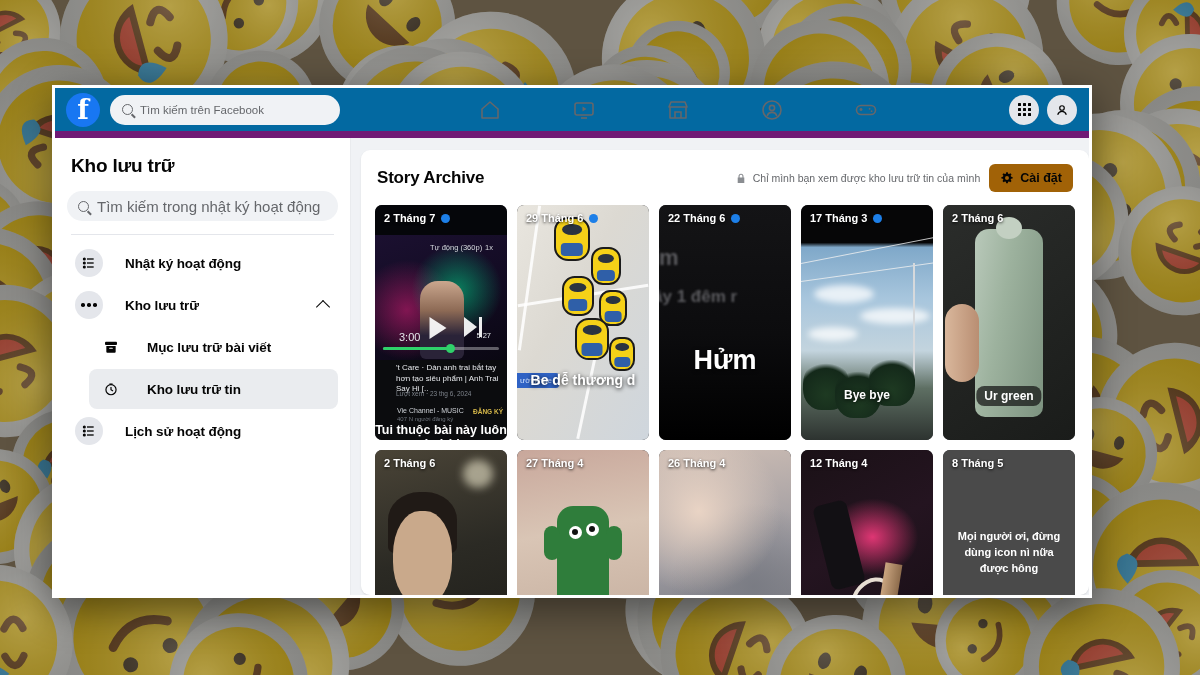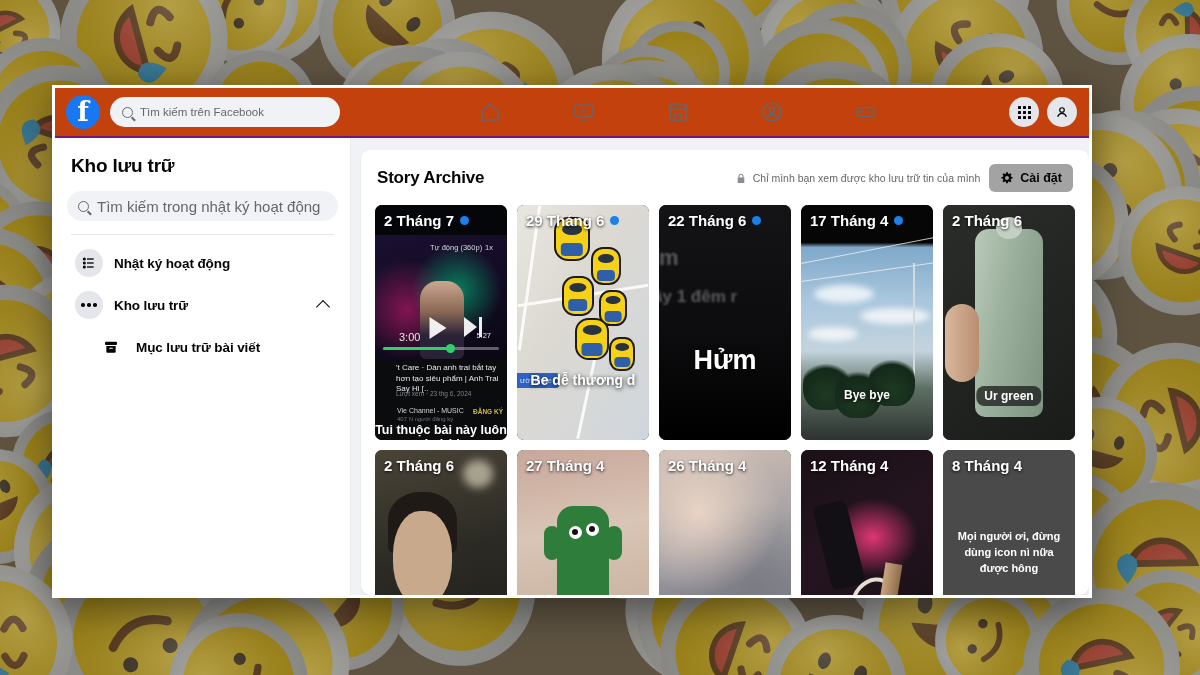--- a/index.html
+++ b/index.html
@@ -37,22 +37,22 @@
     box-shadow: 0 10px 38px rgba(0,0,0,0.45);
     overflow: hidden;
     display: flex;
     flex-direction: column;
   }
 
   
   #topbar {
     height: 50px;
     min-height: 50px;
-    background: #c2410c;
-    border-bottom: 2px solid #701a75;
+    background: #0369a1;
+    border-bottom: 7px solid #701a75;
     display: flex;
     align-items: center;
     padding: 0 10px 0 8px;
     position: relative;
     z-index: 5;
   }
   #fb-logo {
     width: 34px; height: 34px;
     border-radius: 50%;
     background: #1877f2;
@@ -185,21 +185,21 @@
   }
   #side-div {
     margin: 13px 4px 8px 4px;
     height: 1px;
     background: #e4e6eb;
   }
 
   .nav-item {
     display: flex;
     align-items: center;
-    gap: 11px;
+    gap: 22px;
     height: 40px;
     padding: 0 8px;
     border-radius: 8px;
     margin-bottom: 2px;
     color: #050505;
     position: relative;
   }
   .nav-item.selected { background: #eaecef; }
   .nav-item.sub { margin-left: 22px; align-items: center; }
   .nav-item .label {
@@ -267,21 +267,21 @@
     display: flex;
     align-items: center;
     gap: 6px;
     font-size: 10.5px;
     color: #65676b;
   }
   #settings-btn {
     display: flex;
     align-items: center;
     gap: 6px;
-    background: #a3a3a3;
+    background: #a16207;
     border-radius: 6px;
     padding: 7px 11px;
     font-size: 12.5px;
     font-weight: 700;
     color: #050505;
   }
 
   #grid {
     margin-top: 13px;
     display: grid;
@@ -292,21 +292,21 @@
     position: relative;
     height: 235px;
     border-radius: 7px;
     overflow: hidden;
     background: #1c1e21;
   }
   .card .bg { position: absolute; inset: 0; }
   .card .date {
     position: absolute;
     left: 9px; top: 7px;
-    font-size: 15px;
+    font-size: 11px;
     font-weight: 700;
     color: #ffffff;
     text-shadow: 0 1px 3px rgba(0,0,0,0.85);
     display: flex;
     align-items: center;
     gap: 6px;
     z-index: 3;
   }
   .bluedot {
     width: 9px; height: 9px;
@@ -1709,22 +1709,45 @@
           <span class="av plain">
             <svg viewBox="0 0 24 24" fill="currentColor">
               <rect x="3" y="4" width="18" height="5" rx="1.4"></rect>
               <path d="M5 10.5 H19 V19 A1.5 1.5 0 0 1 17.5 20.5 H6.5 A1.5 1.5 0 0 1 5 19 Z"></path>
               <rect x="9.2" y="13" width="5.6" height="1.8" rx="0.9" fill="#ffffff"></rect>
             </svg>
           </span>
           <span class="label">Mục lưu trữ bài viết</span>
         </div>
 
-
-
+        <div class="nav-item sub selected">
+          <span class="av plain">
+            <svg viewBox="0 0 24 24" fill="none" stroke="currentColor" stroke-width="1.8">
+              <circle cx="12" cy="13" r="7.6"></circle>
+              <path d="M12 9 V13 L15 15"></path>
+              <path d="M9.6 4.6 H14.4"></path>
+            </svg>
+          </span>
+          <span class="label">Kho lưu trữ tin</span>
+        </div>
+
+
+        <div class="nav-item">
+          <span class="av">
+            <svg viewBox="0 0 24 24" fill="none" stroke="currentColor" stroke-width="2">
+              <circle cx="5" cy="6" r="1.3" fill="currentColor"></circle>
+                <path d="M9 6 H19"></path>
+              <circle cx="5" cy="12" r="1.3" fill="currentColor"></circle>
+                <path d="M9 12 H19"></path>
+              <circle cx="5" cy="18" r="1.3" fill="currentColor"></circle>
+                <path d="M9 18 H19"></path>
+            </svg>
+          </span>
+          <span class="label">Lịch sử hoạt động</span>
+        </div>
       </div>
 
       <div id="main">
         <div id="panel">
 
           <div id="panel-head">
             <div id="panel-title">Story Archive</div>
 
             <div id="head-right">
               <div id="privacy-note">
@@ -1821,21 +1844,21 @@
                   <div class="wire" style="left:0;top:58px;width:150px;transform:rotate(-11deg);"></div>
                   <div class="wire" style="left:0;top:76px;width:150px;transform:rotate(-8deg);"></div>
                   <div class="pole" style="right:18px;top:58px;height:120px;"></div>
                   <div class="palm" style="left:2px;"></div>
                   <div class="palm" style="left:34px;bottom:22px;"></div>
                   <div class="palm" style="left:68px;bottom:34px;"></div>
                 </div>
                 <div class="cap" style="bottom:38px;">Bye bye</div>
               </div>
               <div class="date">
-                <span>17 Tháng 4</span>
+                <span>17 Tháng 3</span>
                 <span class="bluedot"></span>
               </div>
             </div>
 
             <div class="card">
               <div class="bg">
                 <div class="green-bg"></div>
                 <div class="bottle"></div>
                 <div class="hand"></div>
                 <div class="cap boxed" style="bottom:34px;">Ur green</div>
@@ -1901,21 +1924,21 @@
             </div>
 
             <div class="card">
               <div class="bg">
                 <div class="textcard">
                   <div class="msg">Mọi người ơi, đừng dùng icon nì nữa được hông</div>
 
                 </div>
               </div>
               <div class="date">
-                <span>8 Tháng 4</span>
+                <span>8 Tháng 5</span>
               </div>
             </div>
 
           </div>
         </div>
       </div>
     </div>
   </div>
 </div>
 

